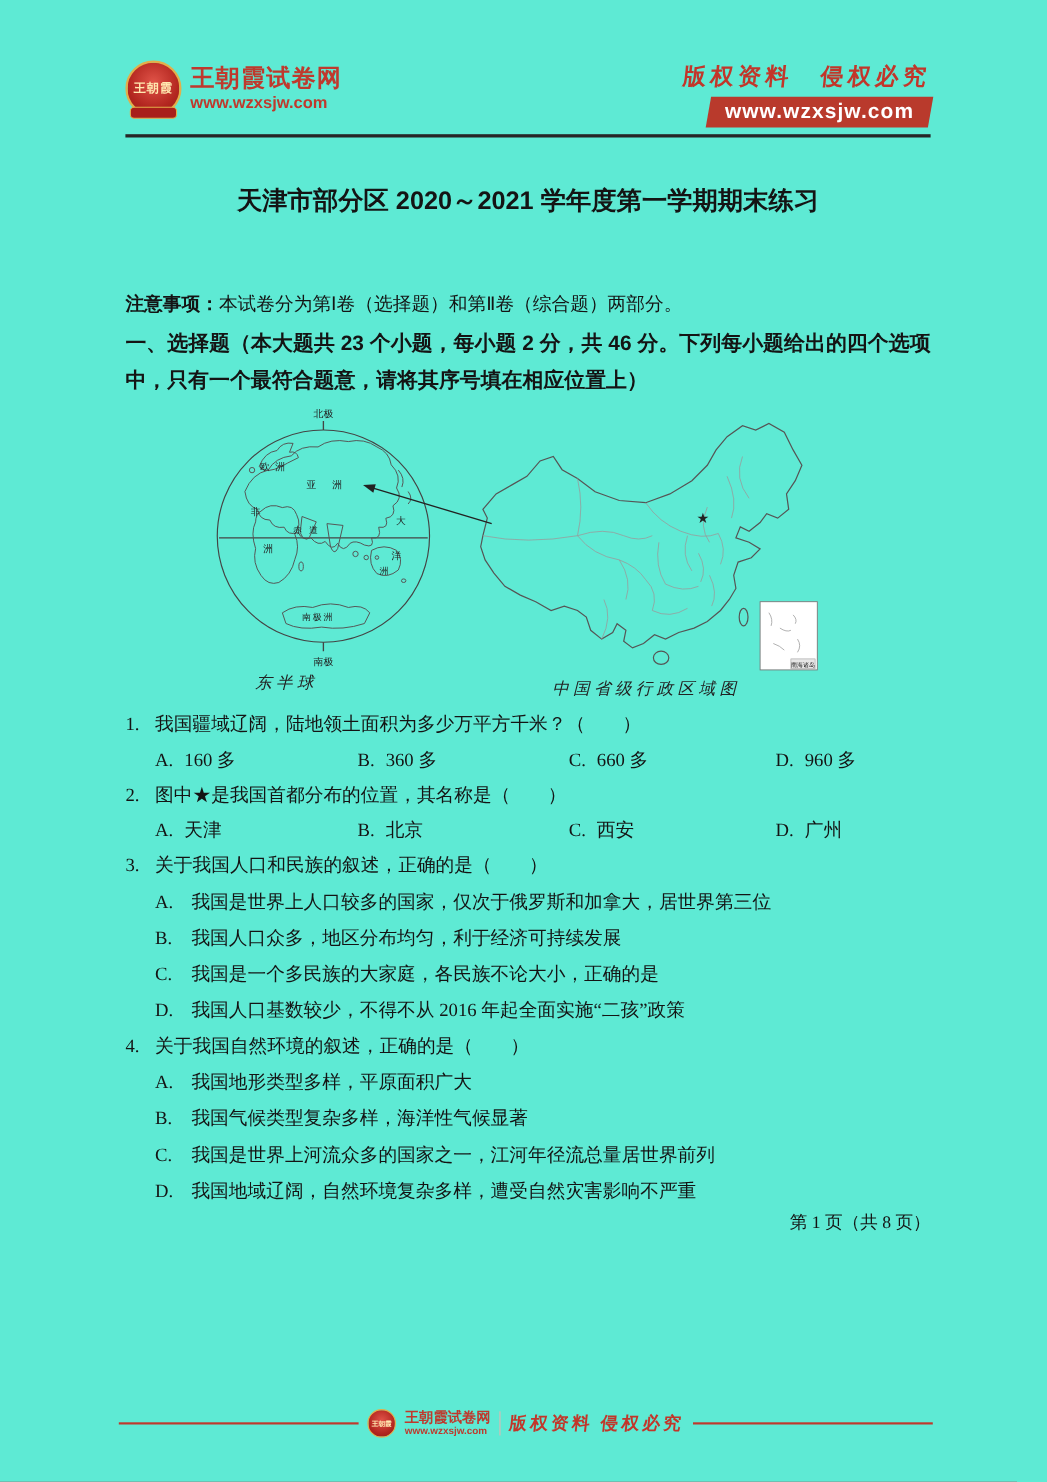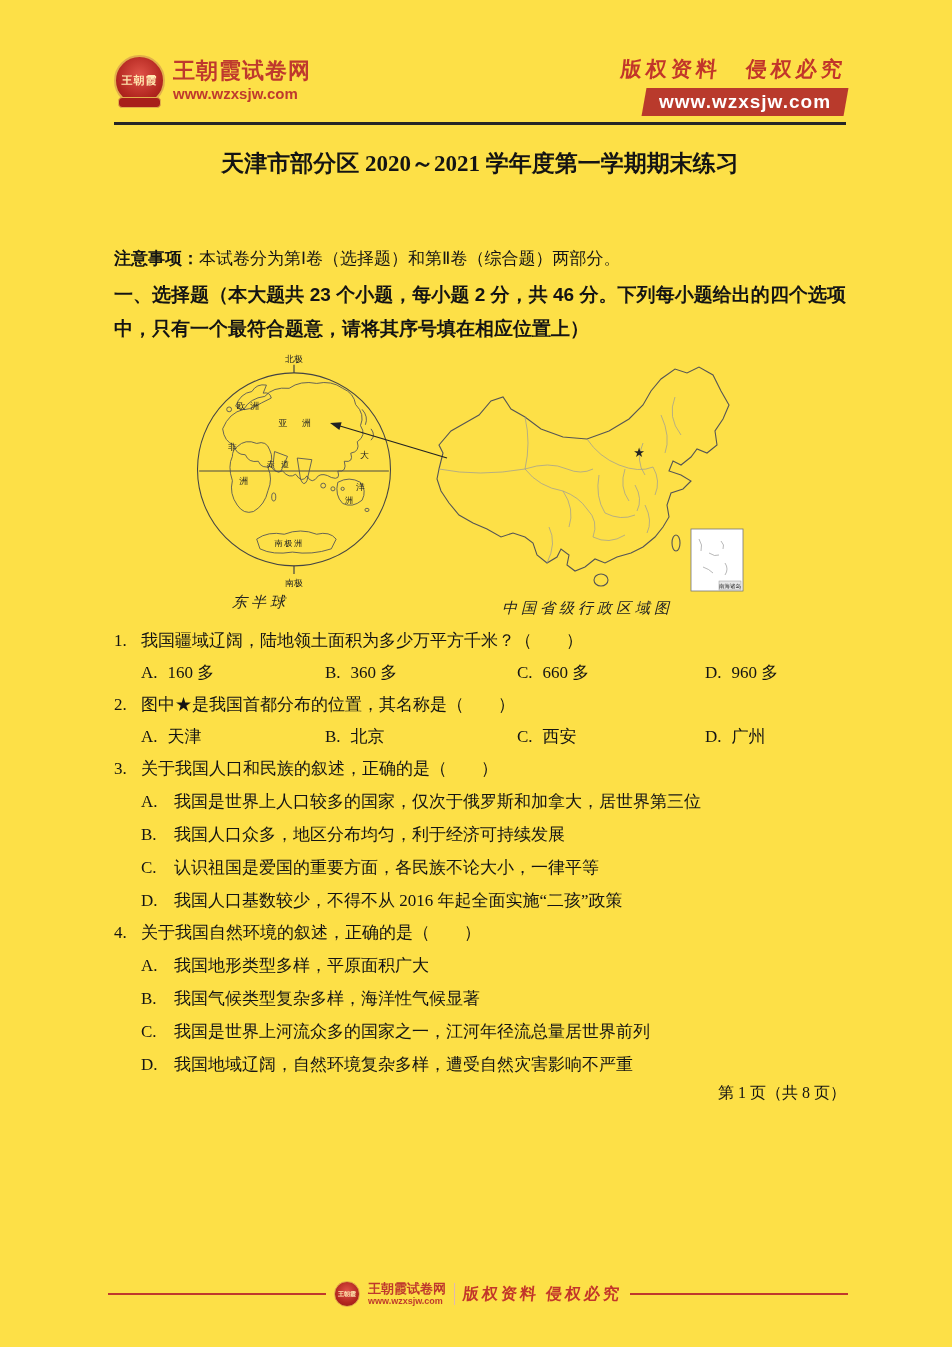--- a/index.html
+++ b/index.html
@@ -1,17 +1,17 @@
 <!DOCTYPE html>
 <html style="--brand-red: #bf392d; --banner-red: #b93a2c; --callig-red: #c2362a; --rule-dark: #262626;"><head>
 <meta charset="utf-8">
 <style>
   html,body{margin:0;padding:0;background:#888;}
   .page{
-    width:952px;height:1347px;margin:0 auto;background:#fde047;position:relative;
+    width:952px;height:1347px;margin:0 auto;background:#5eead4;position:relative;
     box-sizing:border-box;padding:55px 106px 0 114px;overflow:hidden;
     font-family:"Liberation Serif", serif;color:#141414;
   }
   
   header{display:flex;justify-content:space-between;align-items:flex-start;height:64px;}
   .h-left{display:flex;align-items:center;gap:8px;}
   .badge{width:47px;height:47px;border-radius:50%;flex:none;position:relative;
     background:radial-gradient(circle at 50% 38%,#e05348 0%,#b2261f 62%,#8f1a16 100%);
     border:2px solid #e2af4b;display:flex;align-items:center;justify-content:center;}
   .badge-text{color:#ffe9b0;font-size:11px;font-weight:bold;font-family:"Liberation Sans",sans-serif;letter-spacing:1px;}
@@ -21,21 +21,21 @@
   .site-name{font-family:"Liberation Sans",sans-serif;font-weight:900;font-size:22px;color:var(--brand-red);letter-spacing:1px;}
   .site-url{font-family:"Liberation Sans",sans-serif;font-weight:bold;font-size:15px;color:var(--brand-red);margin-top:3px;}
   .h-right{text-align:right;}
   .slogan{font-family:"Liberation Serif",serif;font-weight:bold;font-size:21px;color:var(--callig-red);
     letter-spacing:4px;transform:skewX(-6deg);}
   .banner{display:inline-block;margin-top:5px;background:var(--banner-red);transform:skewX(-10deg);padding:3px 15px;}
   .banner span{display:inline-block;transform:skewX(10deg);color:#fff;font-family:"Liberation Sans",sans-serif;
     font-weight:bold;font-size:19px;letter-spacing:1px;}
   .header-rule{height:3px;background:var(--rule-dark);margin-top:3px;}
   
-  .title{margin-top:22px;text-align:center;font-family:Liberation Serif, serif;font-weight:bold;font-size:23px;line-height:34px;}
+  .title{margin-top:40px;text-align:center;font-family:Liberation Sans, sans-serif;font-weight:bold;font-size:23px;line-height:34px;}
   .notice{margin-top:66px;font-size:17px;line-height:23px;}
   .notice .n-label{font-family:"Liberation Sans",sans-serif;font-weight:bold;}
   .sec-heading{margin-top:35px;text-align:center;font-family:"Liberation Sans",sans-serif;font-weight:bold;font-size:20px;line-height:26px;}
   .instructions{margin-top:8px;font-family:"Liberation Sans",sans-serif;font-weight:bold;font-size:19px;line-height:34px;text-align:justify;}
   .intro{margin-top:5px;font-size:17.5px;line-height:31px;text-indent:2em;text-align:justify;}
   
   .figures{position:relative;height:272px;margin-top:5px;}
   .fig-globe{position:absolute;left:56px;top:0;}
   .fig-china{position:absolute;left:315px;top:6px;}
   .fig-arrow{position:absolute;left:0;top:0;pointer-events:none;}
@@ -220,21 +220,21 @@
         <div class="opt">
             <span class="lbl">A.</span>
             <span>我国是世界上人口较多的国家，仅次于俄罗斯和加拿大，居世界第三位</span>
           </div>
         <div class="opt">
             <span class="lbl">B.</span>
             <span>我国人口众多，地区分布均匀，利于经济可持续发展</span>
           </div>
         <div class="opt">
             <span class="lbl">C.</span>
-            <span>认识祖国是爱国的重要方面，各民族不论大小，一律平等</span>
+            <span>我国是一个多民族的大家庭，各民族不论大小，正确的是</span>
           </div>
         <div class="opt">
             <span class="lbl">D.</span>
             <span>我国人口基数较少，不得不从 2016 年起全面实施“二孩”政策</span>
           </div>
       </div>
     </div>
 
     <div class="question">
       <div class="q-row">

